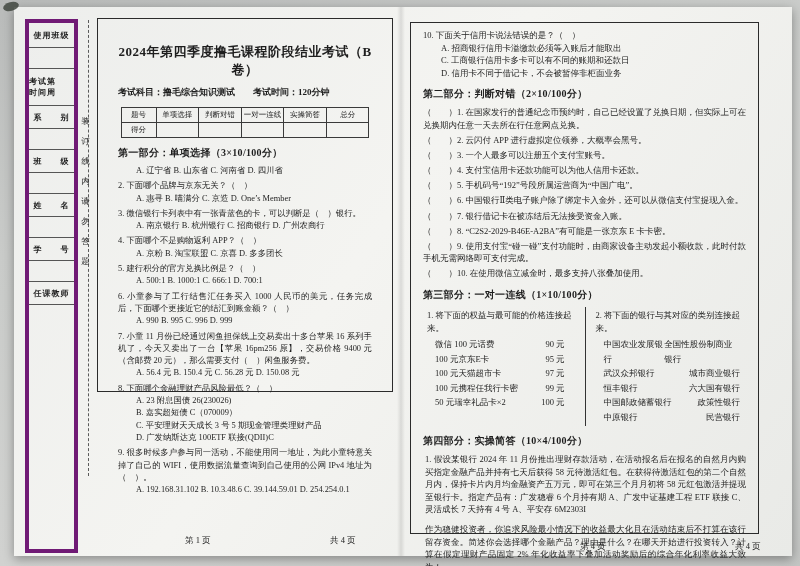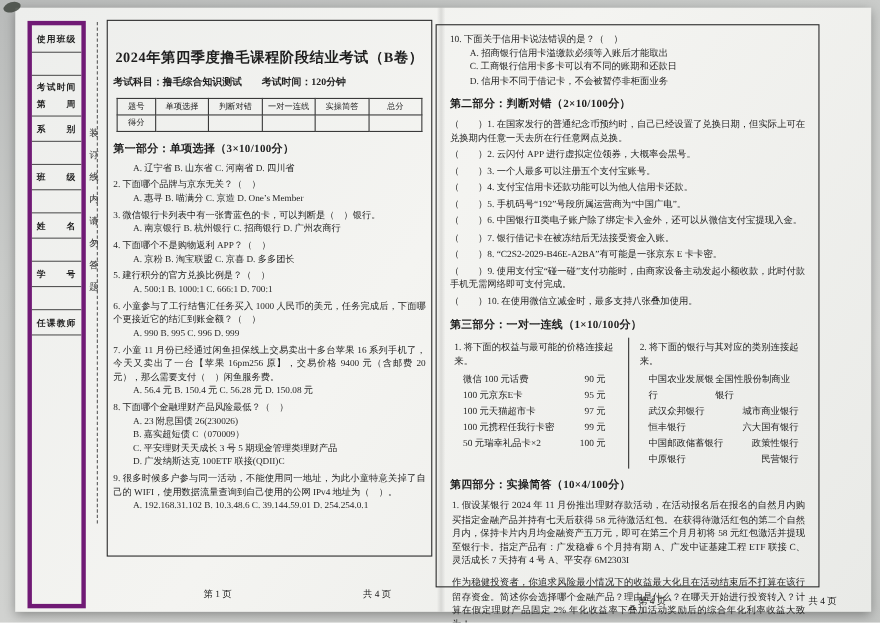--- a/index.html
+++ b/index.html
@@ -17,47 +17,47 @@
   .crease{position:absolute;left:397px;top:7px;width:8px;height:549px;
     background:linear-gradient(90deg,rgba(0,0,0,0),rgba(0,0,0,.10),rgba(0,0,0,0));}
   .smudge{position:absolute;left:3px;top:2px;width:16px;height:9px;background:#41463f;
     border-radius:50%;transform:rotate(-15deg);opacity:.85;}
 
   
   .sb{position:absolute;left:25px;top:19px;width:53px;height:534px;
     border:4px solid #701a75;display:flex;flex-direction:column;box-sizing:border-box;}
   .sb-cell{border-bottom:1px solid #555;display:flex;align-items:center;justify-content:center;
     font-size:8px;font-weight:bold;letter-spacing:1px;flex-shrink:0;}
-  .sb-cell.two{flex-direction:column;justify-content:space-evenly;}
+  .sb-cell.two{flex-direction:row;justify-content:space-evenly;}
   .h24{height:24px}.h20{height:20px}.h36{height:36px}.h22{height:22px}
   .sb-free{position:relative;flex:1;border-bottom:none;}
 
   
   .binding-line{position:absolute;left:88px;top:20px;height:456px;border-left:1.5px dashed #5a5a5a;}
   .binding-text{position:absolute;left:80px;top:110px;writing-mode:vertical-rl;text-orientation:upright;
     font-size:8.5px;letter-spacing:5px;color:#333;background:transparent;}
 
   
-  .content1{position:absolute;left:97px;top:18px;width:296px;height:488px;
-    border:1.5px solid #2b2b2b;box-sizing:border-box;padding:4px 5px;}
+  .content1{position:absolute;left:97px;top:18px;width:296px;height:374px;
+    border:1.5px solid #2b2b2b;box-sizing:border-box;padding:4px 20px;}
   .exam-title{font-size:13px;font-weight:bold;text-align:center;margin-top:20px;letter-spacing:.5px;}
   .exam-subtitle{font-size:9px;font-weight:bold;text-align:left;margin-top:7px;}
   table.score{width:98%;margin:8px auto 0 auto;border-collapse:collapse;table-layout:fixed;}
   table.score td{border:1px solid #3a3a3a;height:14px;font-size:7.5px;text-align:center;padding:0;}
   table.score td:first-child{width:34px;}
   .sec-head{font-size:10px;font-weight:bold;margin:8px 0 5px 0;letter-spacing:.3px;}
   .q{margin-bottom:3px;}
   .q-text{font-size:8.4px;line-height:12.3px;text-align:justify;}
   .q-opts{font-size:8.4px;line-height:12.3px;padding-left:18px;}
   .footer{position:absolute;font-size:8.5px;color:#222;}
   .f1-page{left:185px;top:535px;}
   .f1-total{left:330px;top:535px;}
 
   
-  .content2{position:absolute;left:396px;top:22px;width:349px;height:512px;
+  .content2{position:absolute;left:410px;top:22px;width:349px;height:512px;
     border:1.5px solid #2b2b2b;box-sizing:border-box;padding:6px 12px;}
   .content2 .q-text,.content2 .q-opts{font-size:8.5px;line-height:12.6px;}
   .judge{font-size:8.5px;line-height:12.6px;margin-bottom:2.5px;text-align:justify;}
   .match{display:flex;margin:2px 0 4px 0;}
   .mcol{width:50%;box-sizing:border-box;padding:2px 6px 2px 4px;}
   .mcol.right{border-left:1px solid #333;padding-left:10px;}
   .m-title{font-size:8.5px;line-height:13px;margin-bottom:2px;}
   .m-row{display:flex;justify-content:space-between;font-size:8.5px;line-height:14.5px;}
   .m-row .l{padding-left:8px;}
   .mcol.left .r{padding-right:14px;}

